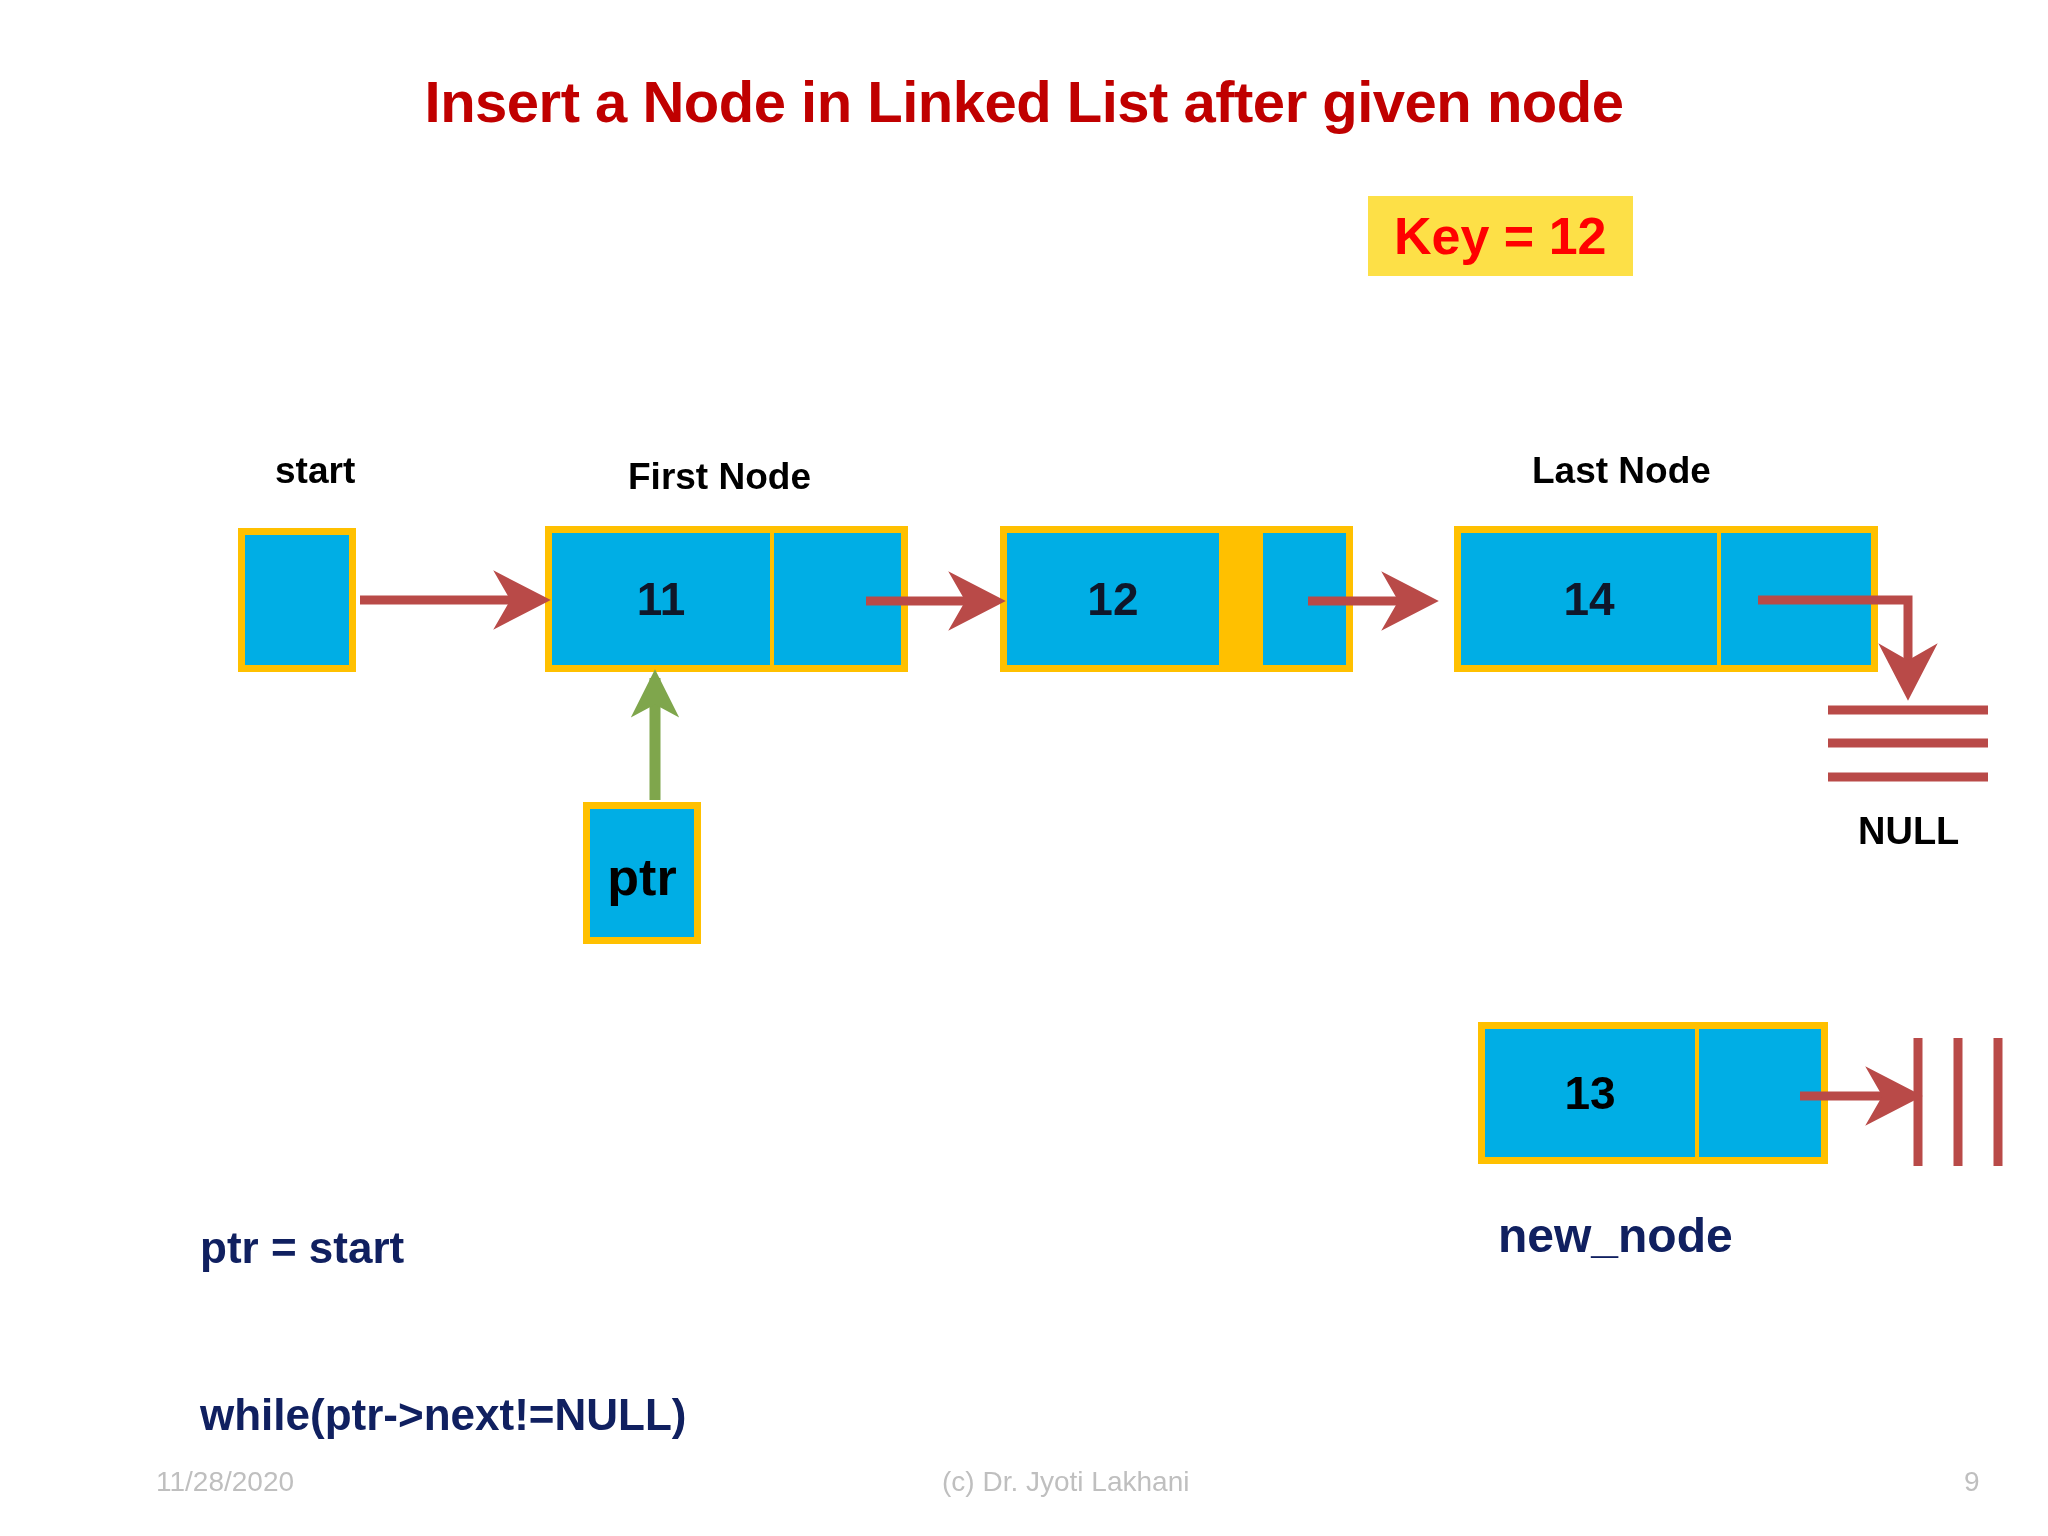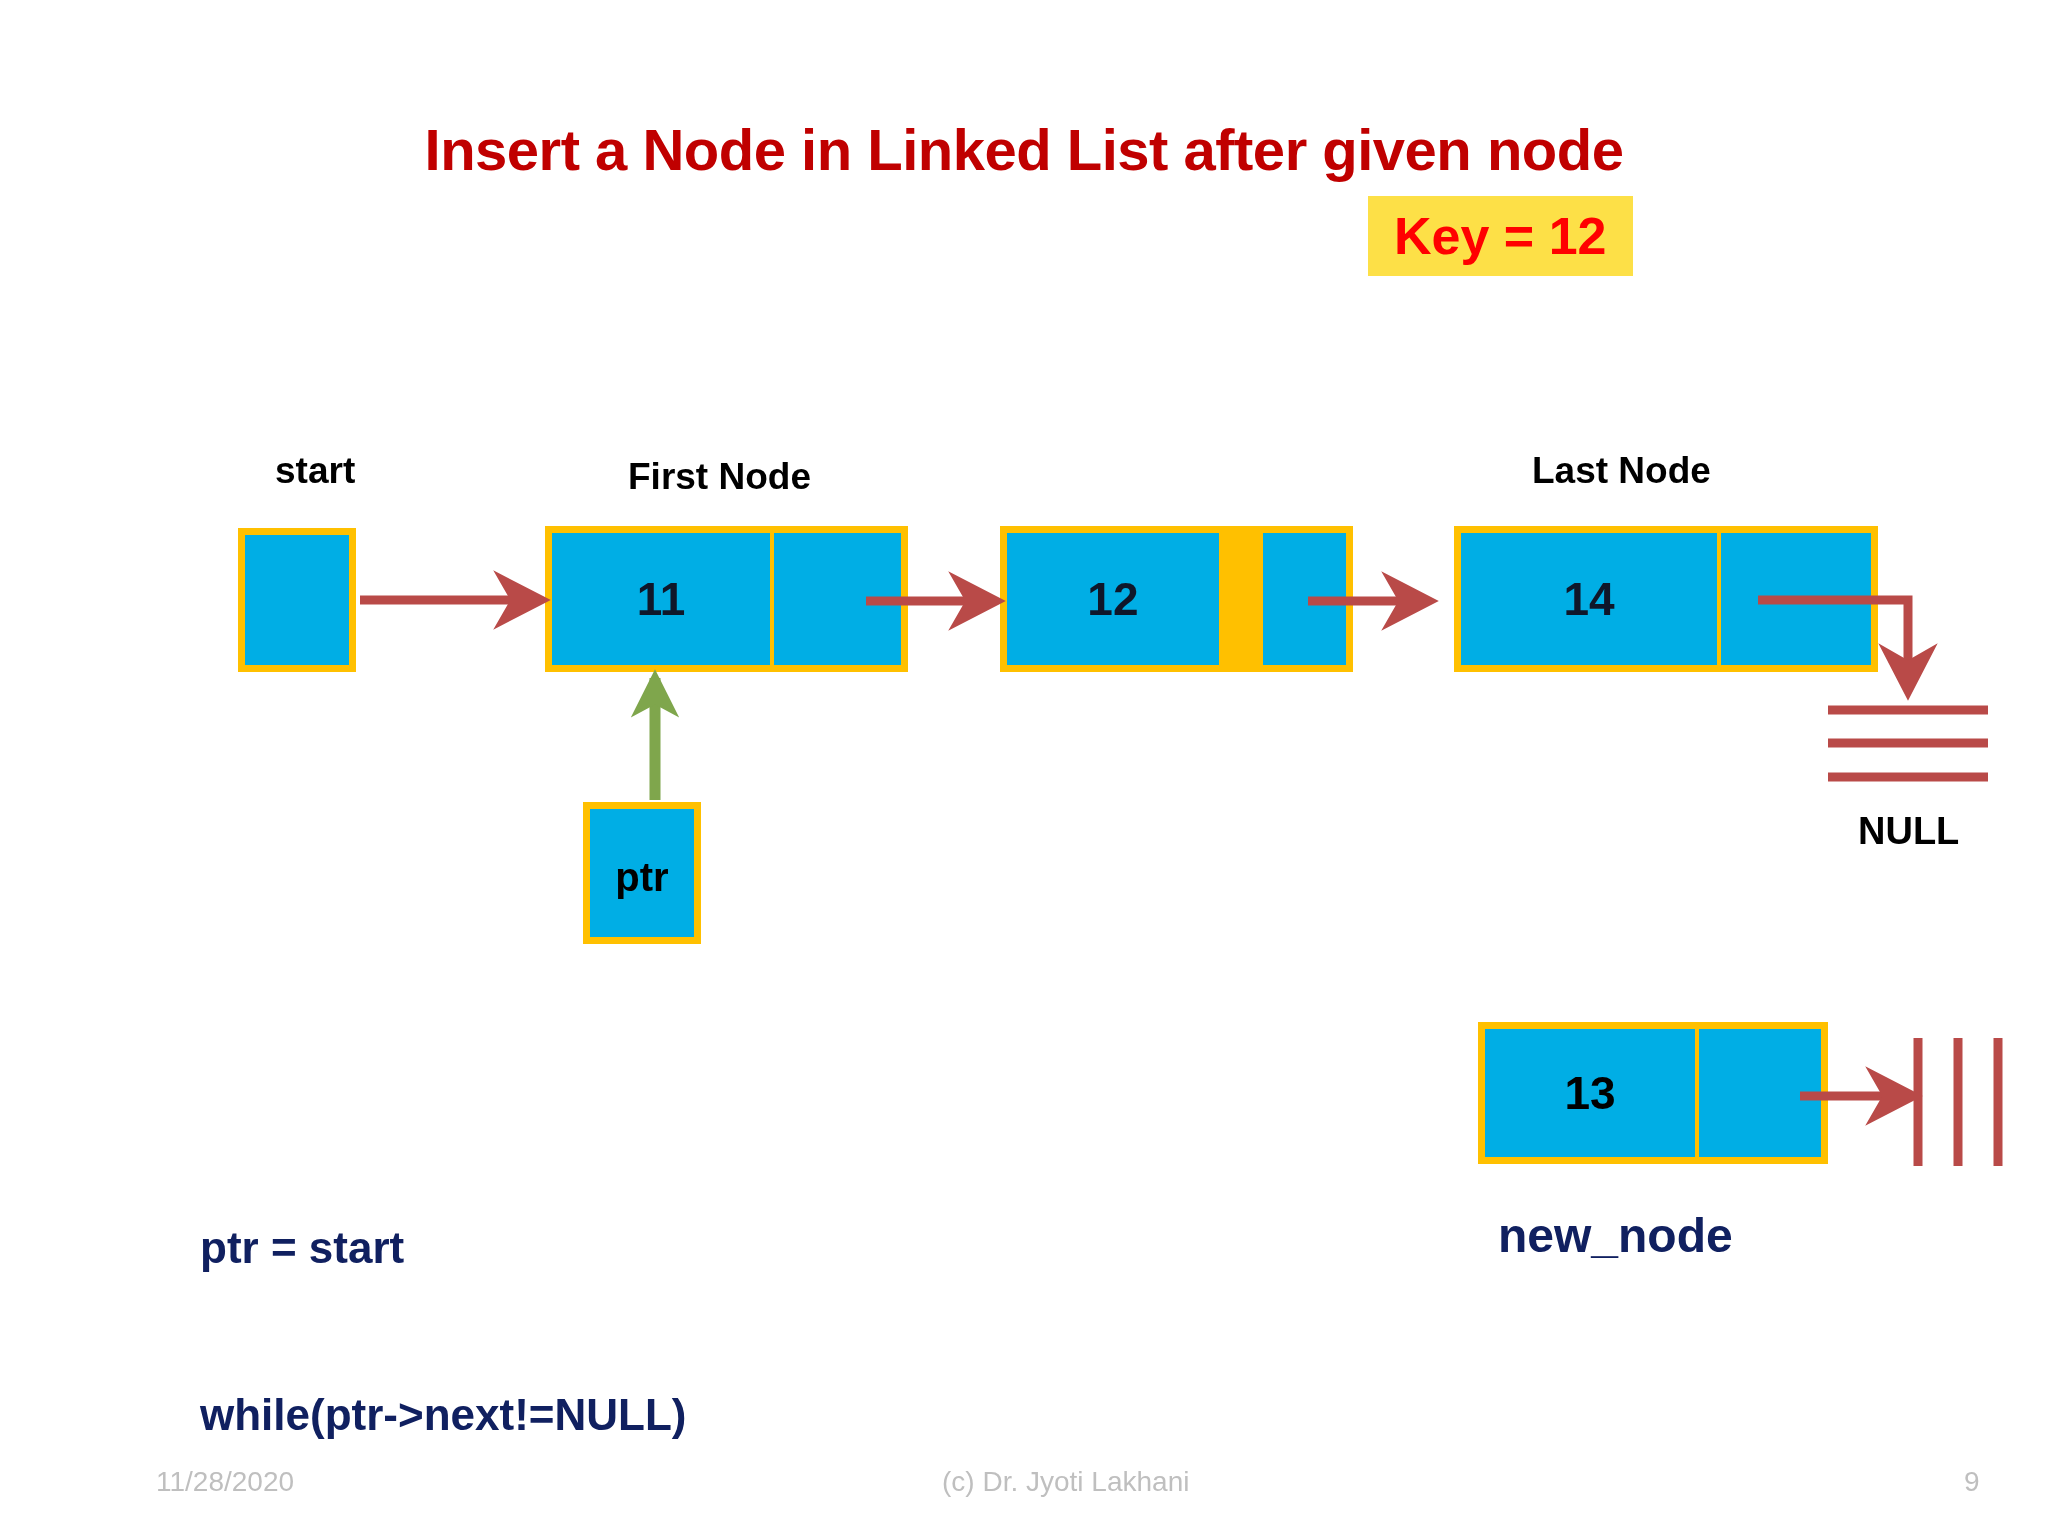--- a/index.html
+++ b/index.html
@@ -25,21 +25,20 @@
     position: absolute;
     left: 0;
     top: 68px;
     width: 2048px;
     text-align: center;
     font-size: 58px;
     font-weight: bold;
     color: #C00000;
     letter-spacing: -0.5px;
     white-space: nowrap;
-    margin-top: 48px;
   }
 
   
   .key-badge {
     position: absolute;
     left: 1368px;
     top: 196px;
     padding: 12px 26px 12px 26px;
     background: #fde047;
     color: #FF0000;
@@ -99,21 +98,21 @@
   .node-11 { left: 545px;  top: 526px; width: 363px; height: 146px; }
   .node-12 { left: 1000px; top: 526px; width: 353px; height: 146px; gap: 40px; }
   .node-14 { left: 1432px; top: 526px; width: 424px; height: 146px; margin-left: 22px; }
   .node-13 { left: 1478px; top: 1022px; width: 350px; height: 142px; }
 
   .box-ptr {
     left: 583px; top: 802px; width: 118px; height: 142px;
     display: flex; align-items: center; justify-content: center;
   }
   .box-ptr .ptr-text {
-    font-size: 40px; font-weight: bold; color: #000000;
+    font-size: 52px; font-weight: bold; color: #000000;
     transform: translateY(4px);
   }
 
   .lbl-newnode {
     position: absolute;
     left: 1498px; top: 1208px;
     font-size: 48px;
     font-weight: bold;
     color: #102060;
     white-space: nowrap;

